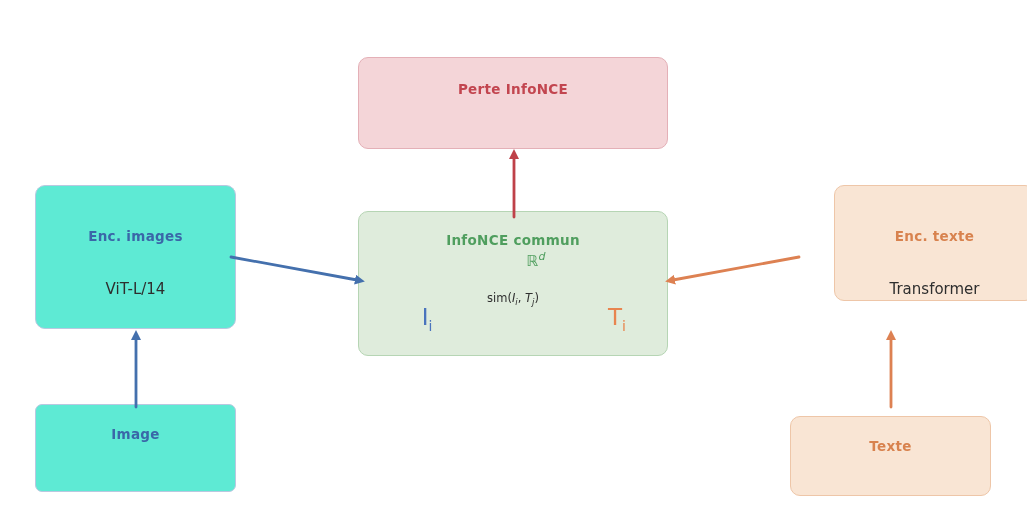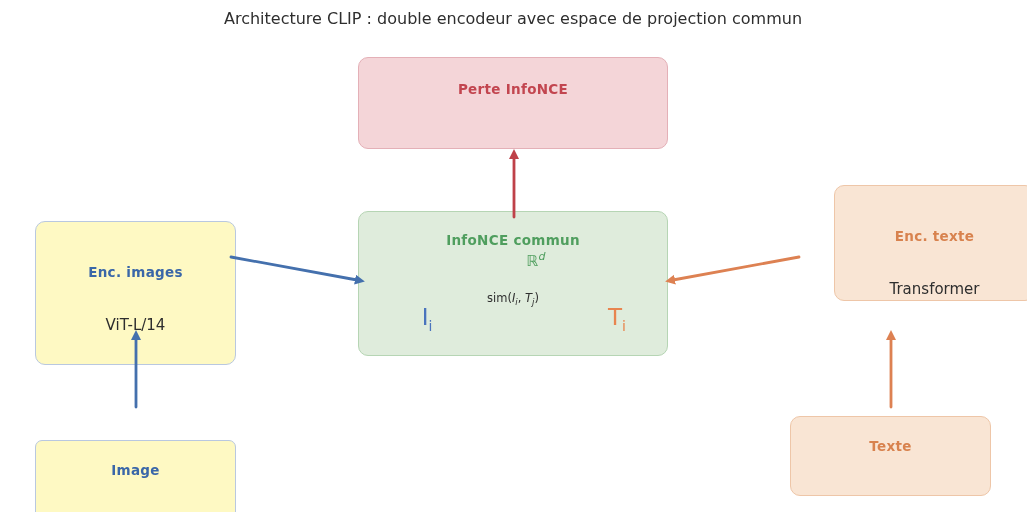--- a/index.html
+++ b/index.html
@@ -7,21 +7,21 @@
     position:relative; width:1027px; height:512px; background:#ffffff;
     font-family:"DejaVu Sans", sans-serif; overflow:hidden;
   }
   .title {
     position:absolute; left:513px; top:18px; transform:translate(-50%,-50%);
     font-size:16px; color:#2e2e2e; white-space:nowrap;
   }
   .box { position:absolute; border-radius:10px; box-sizing:border-box; }
   .box.pink   { background:#f4d5d8; border:1.5px solid #e4b0b7; }
   .box.green  { background:#dfecdc; border:1.5px solid #b6d5b4; }
-  .box.blue   { background:#fef9c3; border:1.5px solid #b9c8e0;margin-top:36px; }
+  .box.blue   { background:#5eead4; border:1.5px solid #b9c8e0; }
   .box.orange { background:#f9e5d4; border:1.5px solid #eec6a8; }
 
   .box-loss    { left:358px; top:57px;  width:310px; height:92px;padding-left:11px; }
   .box-common  { left:358px; top:211px; width:310px; height:145px; }
   .box-enc-img { left:35px;  top:185px; width:201px; height:144px; }
   .box-img     { left:35px;  top:404px; width:201px; height:88px;border-radius:7px; }
   .box-enc-txt { left:834px; top:185px; width:201px; height:116px;text-decoration:underline; }
   .box-txt     { left:790px; top:416px; width:201px; height:80px; }
 
   .ctr { position:absolute; transform:translate(-50%,-50%); white-space:nowrap; }
@@ -49,21 +49,20 @@
   .simlabel sub { font-size:8.5px; }
 
   svg.arrows { position:absolute; left:0; top:0; pointer-events:none; }
   .arrow { stroke-width:2.8; fill:none; stroke-linecap:round; }
 </style>
 </head>
 <body>
 
 <div class="canvas">
 
-  <div class="title">Architecture CLIP : double encodeur avec espace de projection commun</div>
 
   <div class="box pink box-loss">
     <div class="ctr box-label redtxt lbl-loss">Perte InfoNCE</div>
   </div>
 
   <div class="box green box-common">
     <div class="ctr box-label greentxt lbl-common">InfoNCE commun</div>
     <div class="ctr dim greentxt"><span>ℝ</span><sup>d</sup></div>
     <div class="ctr mathvec math-i"><span>I</span><sub>i</sub></div>
     <div class="ctr simlabel"><span>sim(</span><i>I</i><sub><i>i</i></sub><span>, </span><i>T</i><sub><i>j</i></sub><span>)</span></div>

